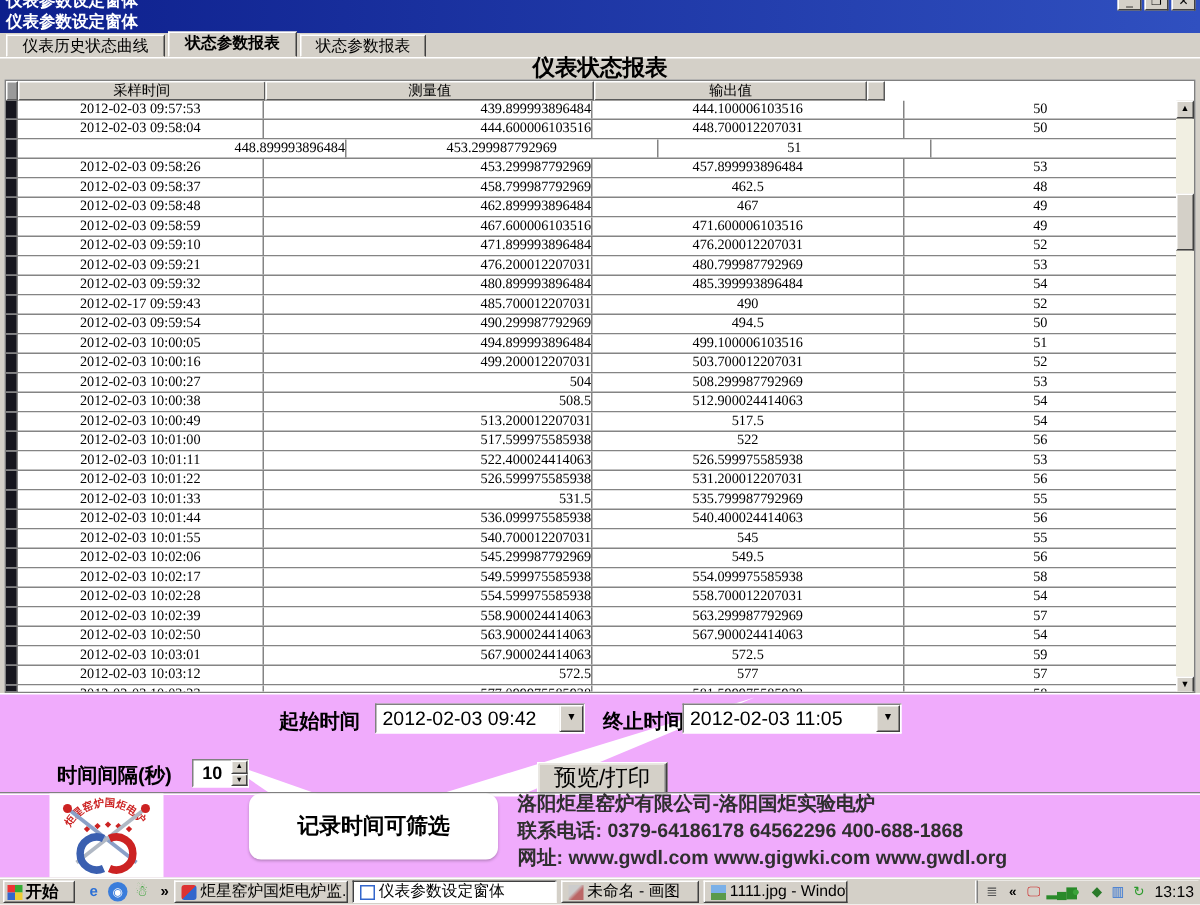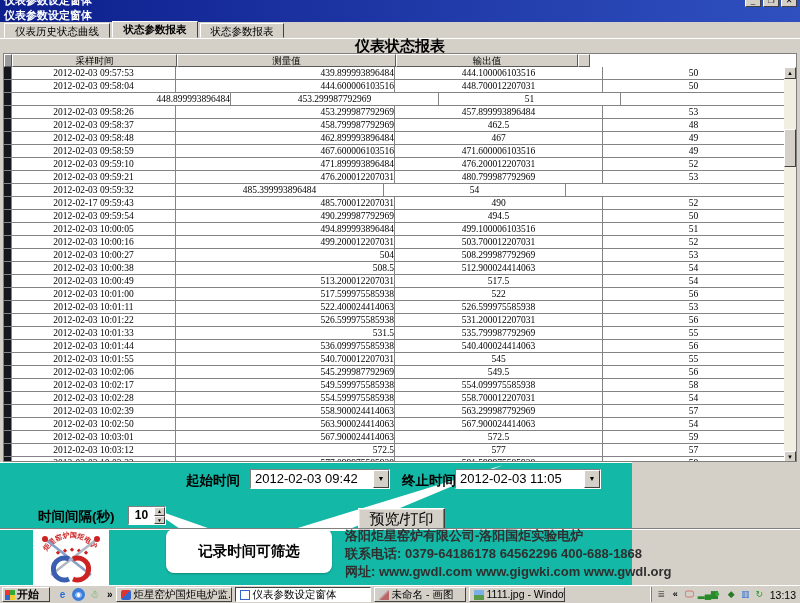--- a/index.html
+++ b/index.html
@@ -49,21 +49,21 @@
 
   
   .vscroll { position:absolute; right:0; top:13px; width:12px; height:396px; background:#f1efe2; }
   .sb-btn { position:absolute; left:0; width:12px; height:12px; background:#d4d0c8; border:1px solid;
     border-color:#fff #404040 #404040 #fff; font-size:6px; line-height:10px; text-align:center; color:#000; }
   .sb-up { top:0; } .sb-down { bottom:0; }
   .sb-thumb { position:absolute; left:0; top:62px; width:12px; height:38px; background:#d4d0c8;
     border:1px solid; border-color:#fff #404040 #404040 #fff; }
 
   
-  .panel { position:absolute; left:0; top:462px; width:632px; height:123px; background:#14b8a6;
+  .panel { position:absolute; left:0; top:462px; width:800px; height:123px; background:#f0abfc;
     border-top:1px solid #fff; }
   .lbl { position:absolute; font-size:13.5px; font-weight:bold; color:#000; }
   .combo { position:absolute; height:20px; background:#fff; border:1px solid; border-color:#808080 #fff #fff #808080;
     display:flex; }
   .combo .val { flex:1; font-size:13px; line-height:18px; padding-left:4px; color:#000; white-space:nowrap; overflow:hidden; }
   .combo .drop { width:16px; background:#d4d0c8; border:1px solid; border-color:#fff #404040 #404040 #fff;
     font-size:7px; line-height:16px; text-align:center; color:#000; }
   .spinner { position:absolute; left:128px; top:43px; width:38px; height:19px; background:#fff;
     border:1px solid; border-color:#808080 #fff #fff #808080; display:flex; }
   .spinner .val { flex:1; font-size:12px; font-weight:bold; line-height:17px; text-align:center; color:#000; }
@@ -209,20 +209,21 @@
         <div class="trow">
           <div class="tsel"></div>
           <div class="tcell c-time">2012-02-03 09:59:21</div>
           <div class="tcell c-measured">476.200012207031</div>
           <div class="tcell c-set">480.799987792969</div>
           <div class="tcell c-output">53</div>
         </div>
         <div class="trow">
           <div class="tsel"></div>
           <div class="tcell c-time">2012-02-03 09:59:32</div>
+          <div class="tcell c-measured">480.899993896484</div>
           <div class="tcell c-set">485.399993896484</div>
           <div class="tcell c-output">54</div>
         </div>
         <div class="trow">
           <div class="tsel"></div>
           <div class="tcell c-time">2012-02-17 09:59:43</div>
           <div class="tcell c-measured">485.700012207031</div>
           <div class="tcell c-set">490</div>
           <div class="tcell c-output">52</div>
         </div>

